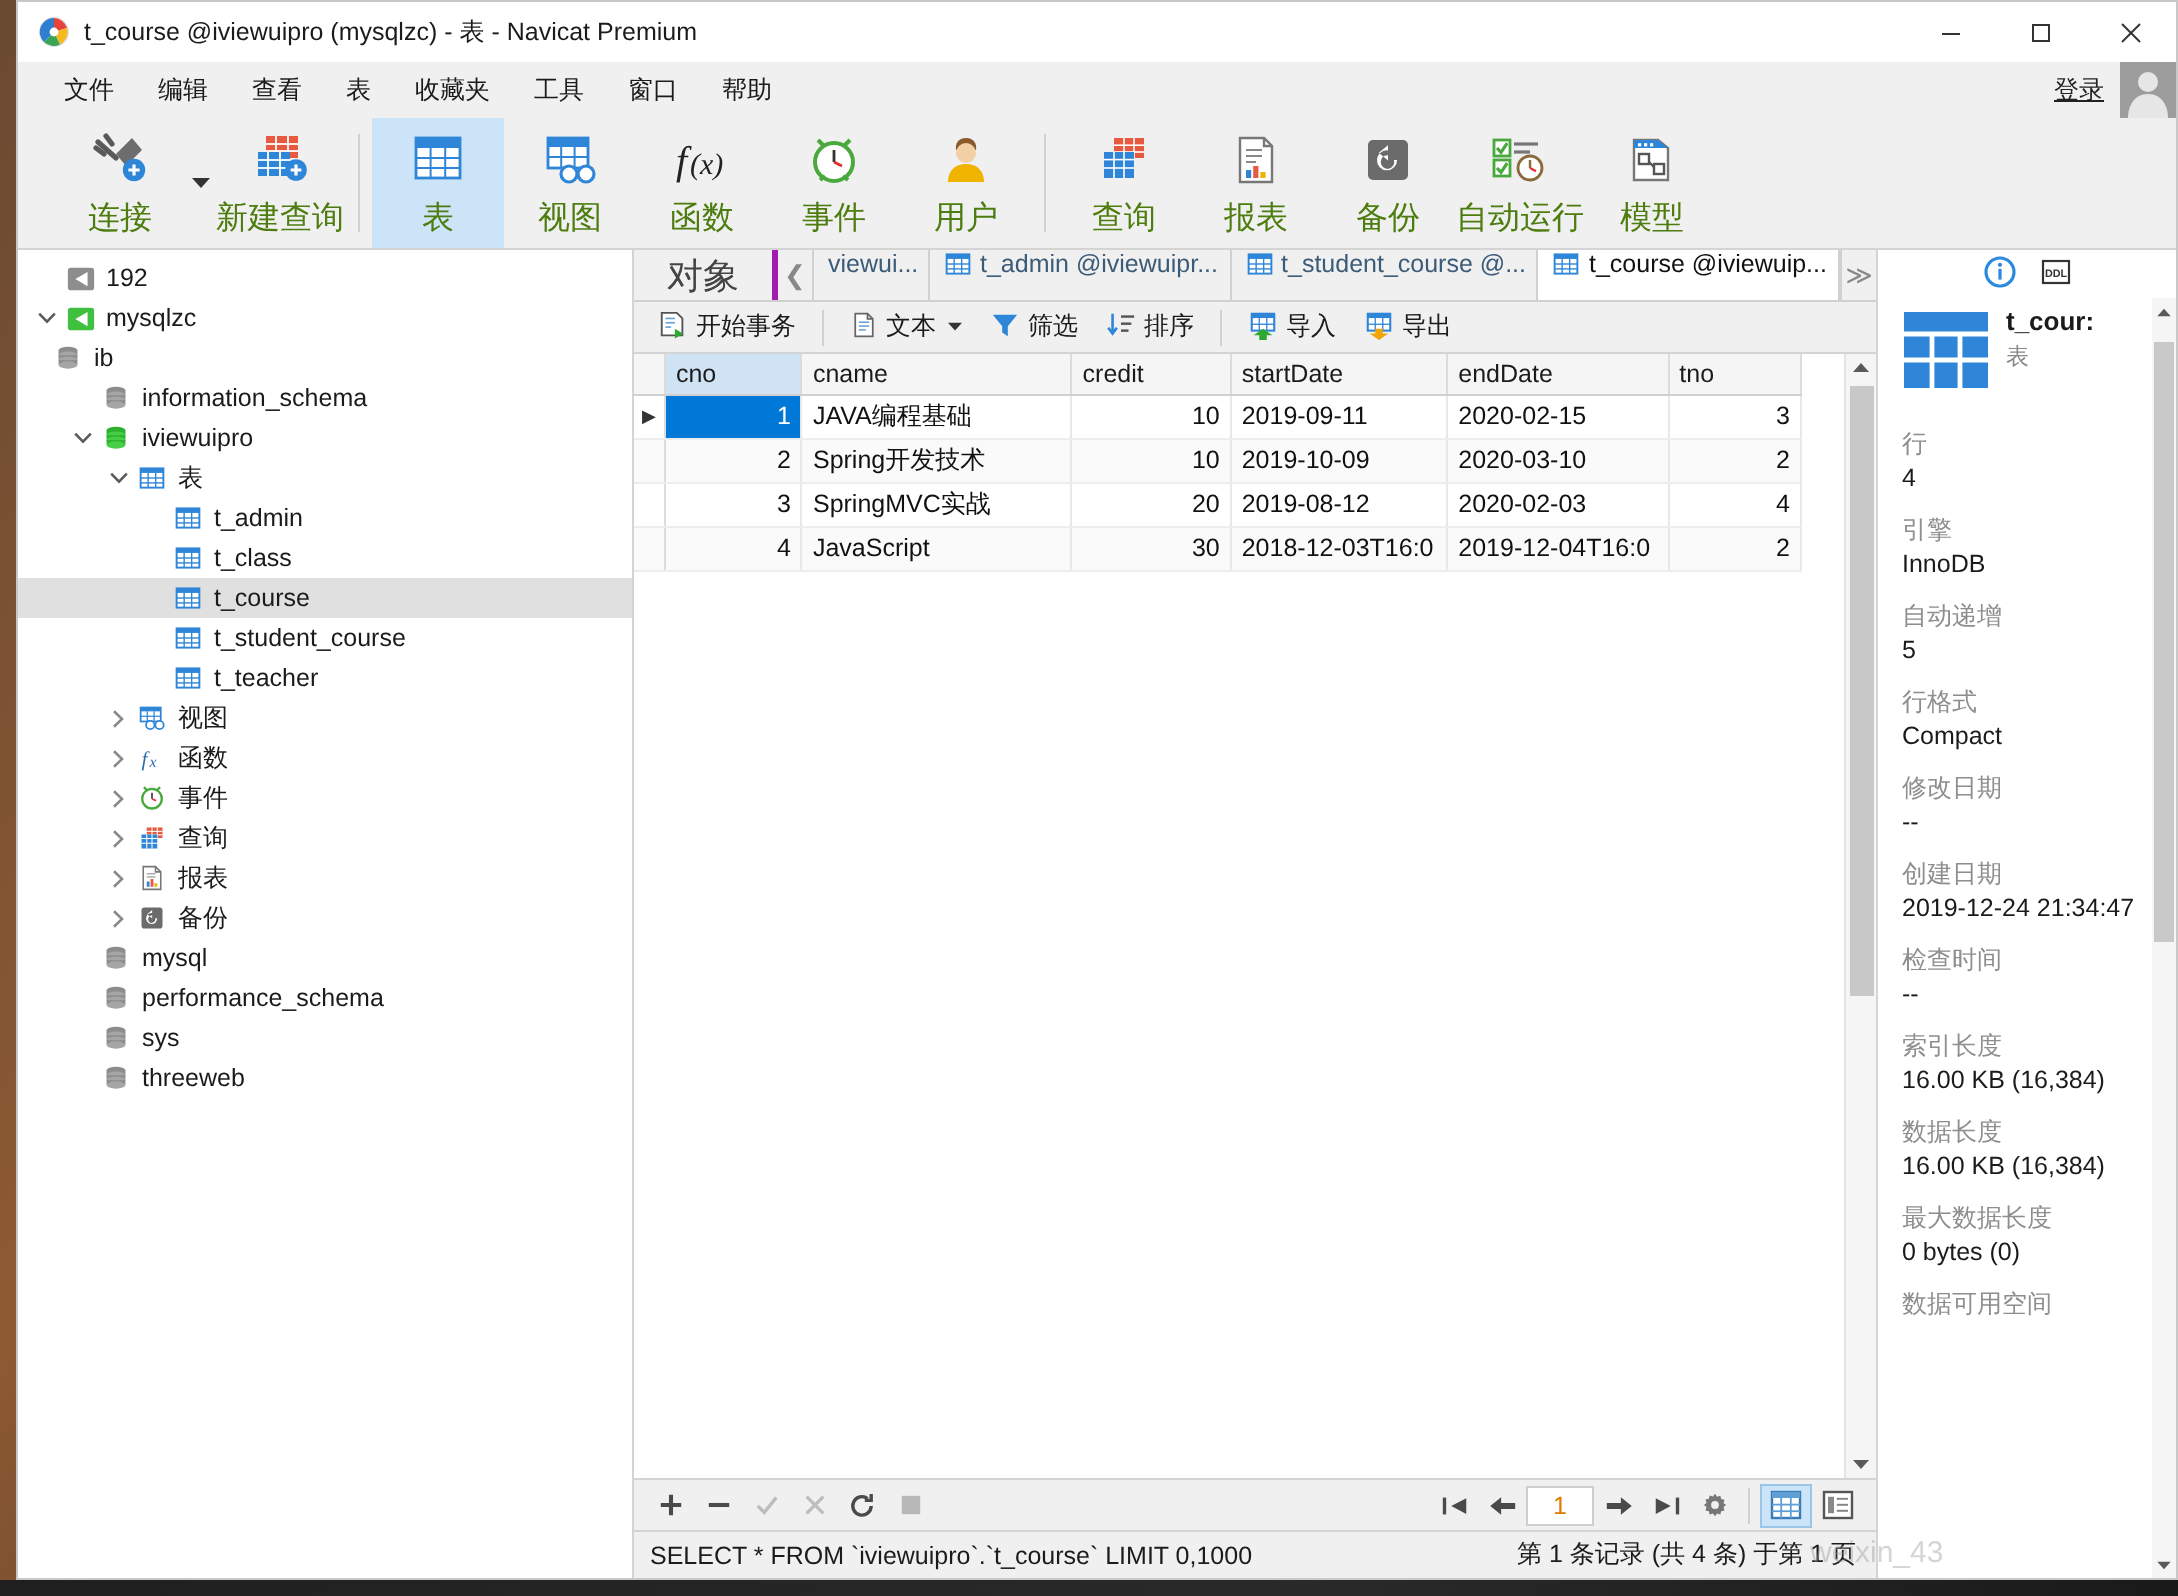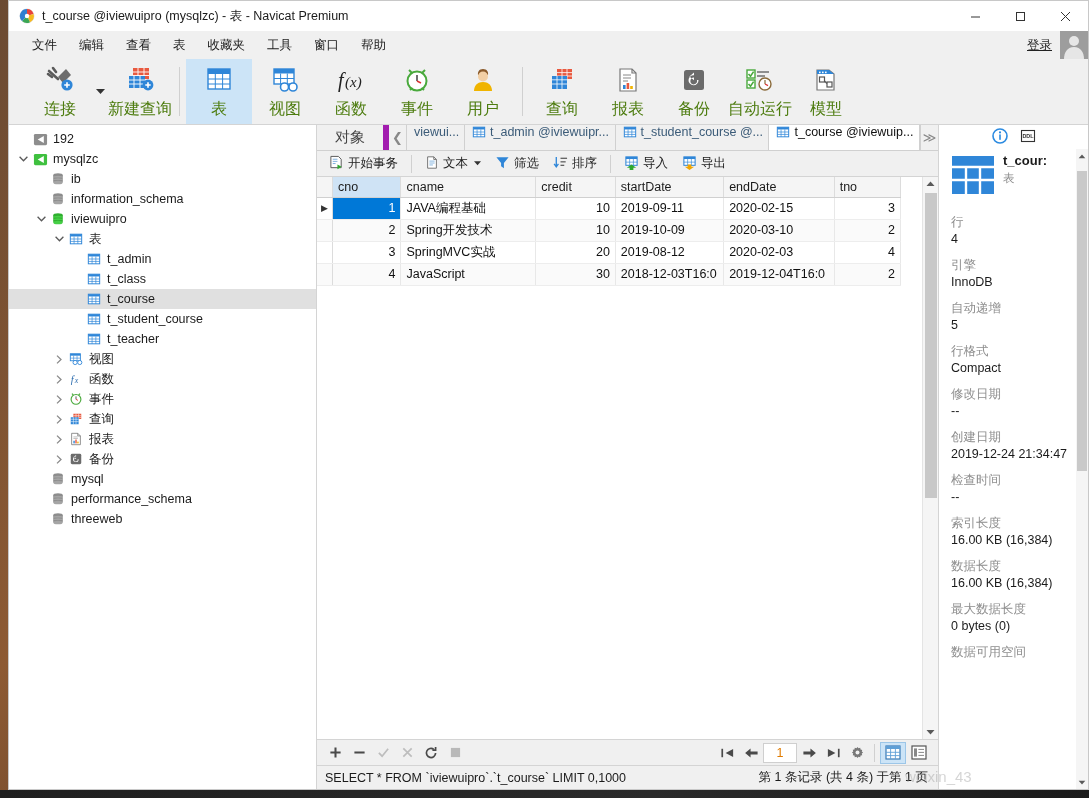--- a/index.html
+++ b/index.html
@@ -105,21 +105,21 @@
   }
   .ticon { width: 18px; display:flex; align-items:center; justify-content:center; flex:none; margin-right: 4px;}
   
   #center { flex: 1; display: flex; flex-direction: column; min-width: 0; background:#f0f0f0;}
   #tabbar {
     height: 26px; display: flex; align-items: stretch; flex: none;
     background: #f0f0f0; border-bottom: 1px solid #d0d0d0;
   }
   .obj-tab {
     width: 72px; display:flex; align-items:center; justify-content:center;
-    font-size: 15px; color:#444; border-right: 6px solid #a21caf;
+    font-size: 18px; color:#444; border-right: 3px solid #a21caf;
   }
   .tabscroll {
     width: 18px; display:flex; align-items:center; justify-content:center;
     color:#888; font-size: 13px; border-right:1px solid #d0d0d0;
   }
   .tabscroll.right { border-right: 0; border-left: 1px solid #d0d0d0; }
   .dtab {
     display: flex; align-items: flex-start; gap: 4px;
     padding: 0 7px; font-size: 12.5px; color: #3b5b78;
     border-right: 1px solid #d0d0d0; white-space: nowrap; overflow: hidden;
@@ -599,21 +599,21 @@
                 <path d="M0.6 0.8 L4.5 4.8 L8.4 0.8" fill="none" stroke="#5a5a5a" stroke-width="1.3"></path>
               </svg>
             </span>
             <span class="ticon">
               <svg width="15" height="15">
                 <use href="#ic-conn-green"></use>
               </svg>
             </span>
             <span>mysqlzc</span>
           </div>
-          <div class="tnode" style="padding-left: 24px;">
+          <div class="tnode" style="">
             <span class="twist"></span>
             <span class="ticon">
               <svg width="14" height="14">
                 <use href="#ic-db-gray"></use>
               </svg>
             </span>
             <span>ib</span>
           </div>
           <div class="tnode" style="padding-left: 24px;">
             <span class="twist"></span>
@@ -783,20 +783,29 @@
             <span>mysql</span>
           </div>
           <div class="tnode" style="padding-left: 24px;">
             <span class="twist"></span>
             <span class="ticon">
               <svg width="14" height="14">
                 <use href="#ic-db-gray"></use>
               </svg>
             </span>
             <span>performance_schema</span>
+          </div>
+          <div class="tnode" style="padding-left: 24px;">
+            <span class="twist"></span>
+            <span class="ticon">
+              <svg width="14" height="14">
+                <use href="#ic-db-gray"></use>
+              </svg>
+            </span>
+            <span>sys</span>
           </div>
           <div class="tnode" style="padding-left: 24px;">
             <span class="twist"></span>
             <span class="ticon">
               <svg width="14" height="14">
                 <use href="#ic-db-gray"></use>
               </svg>
             </span>
             <span>threeweb</span>
           </div>

